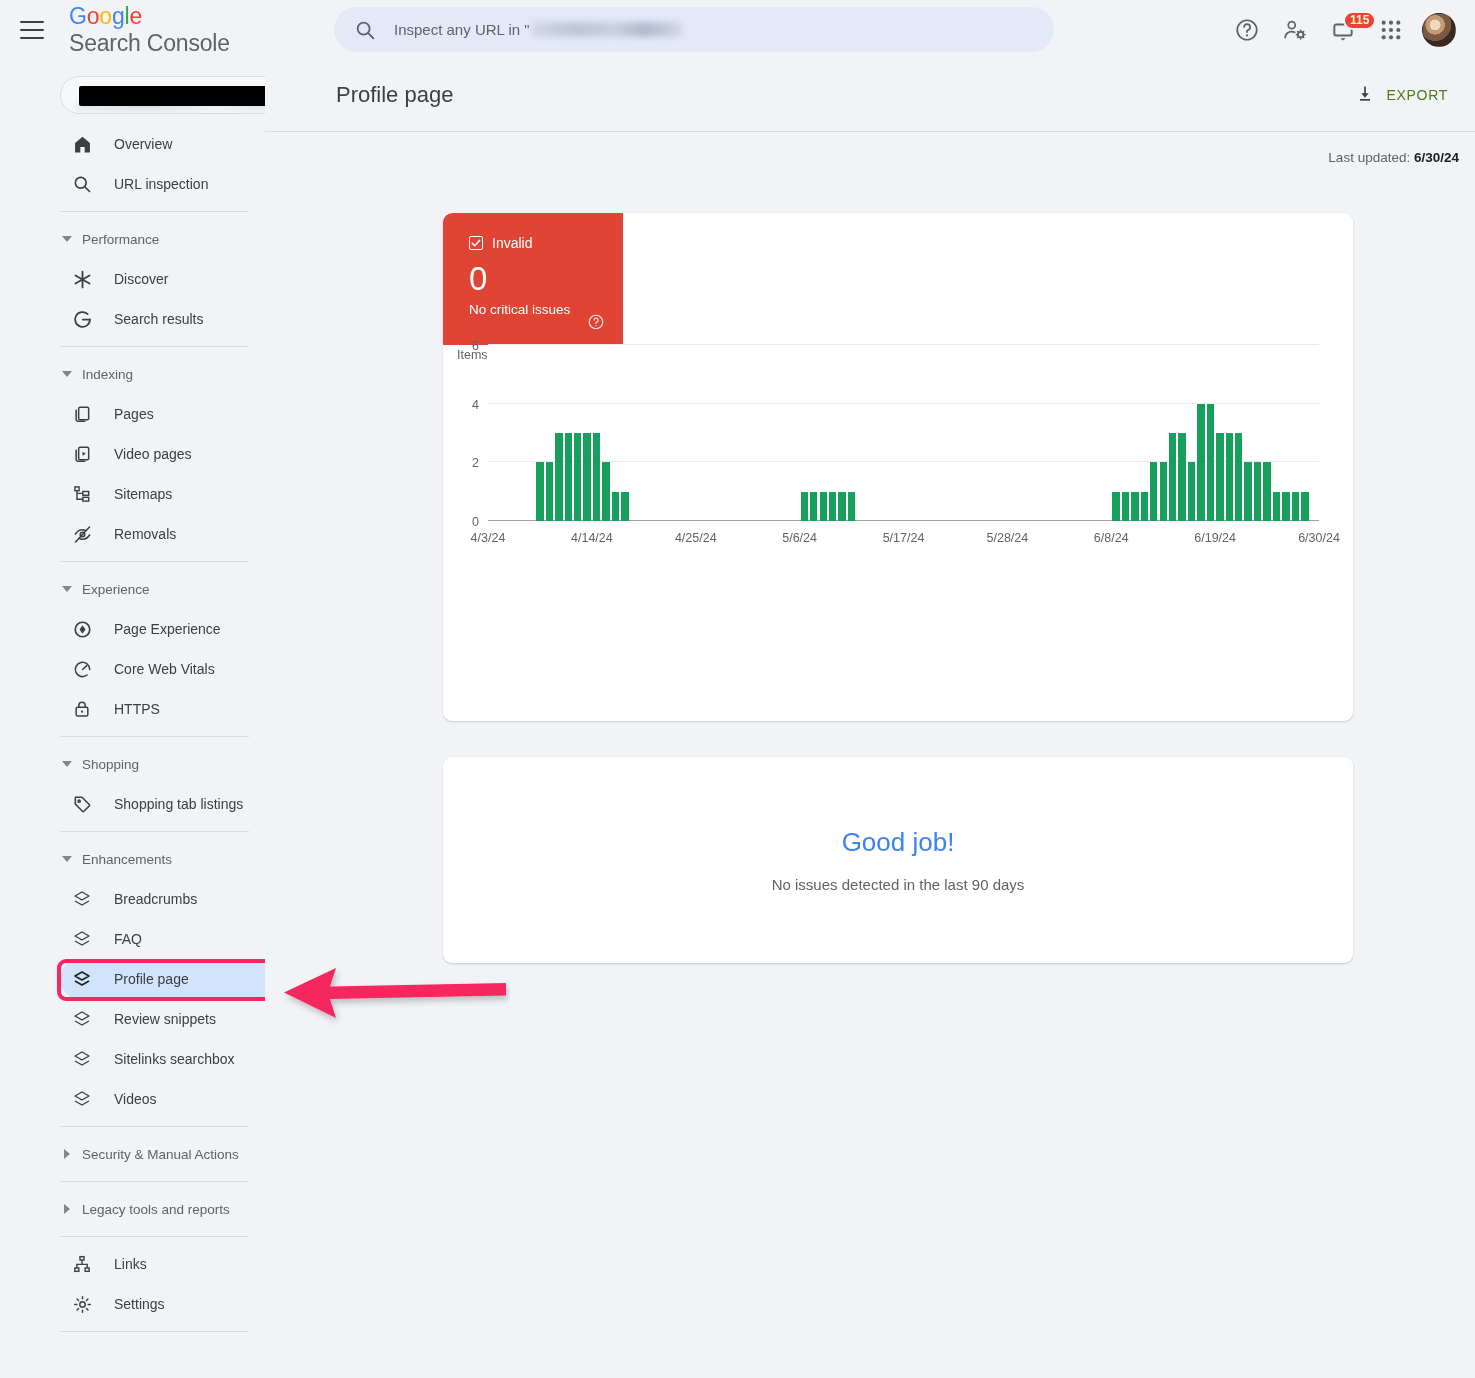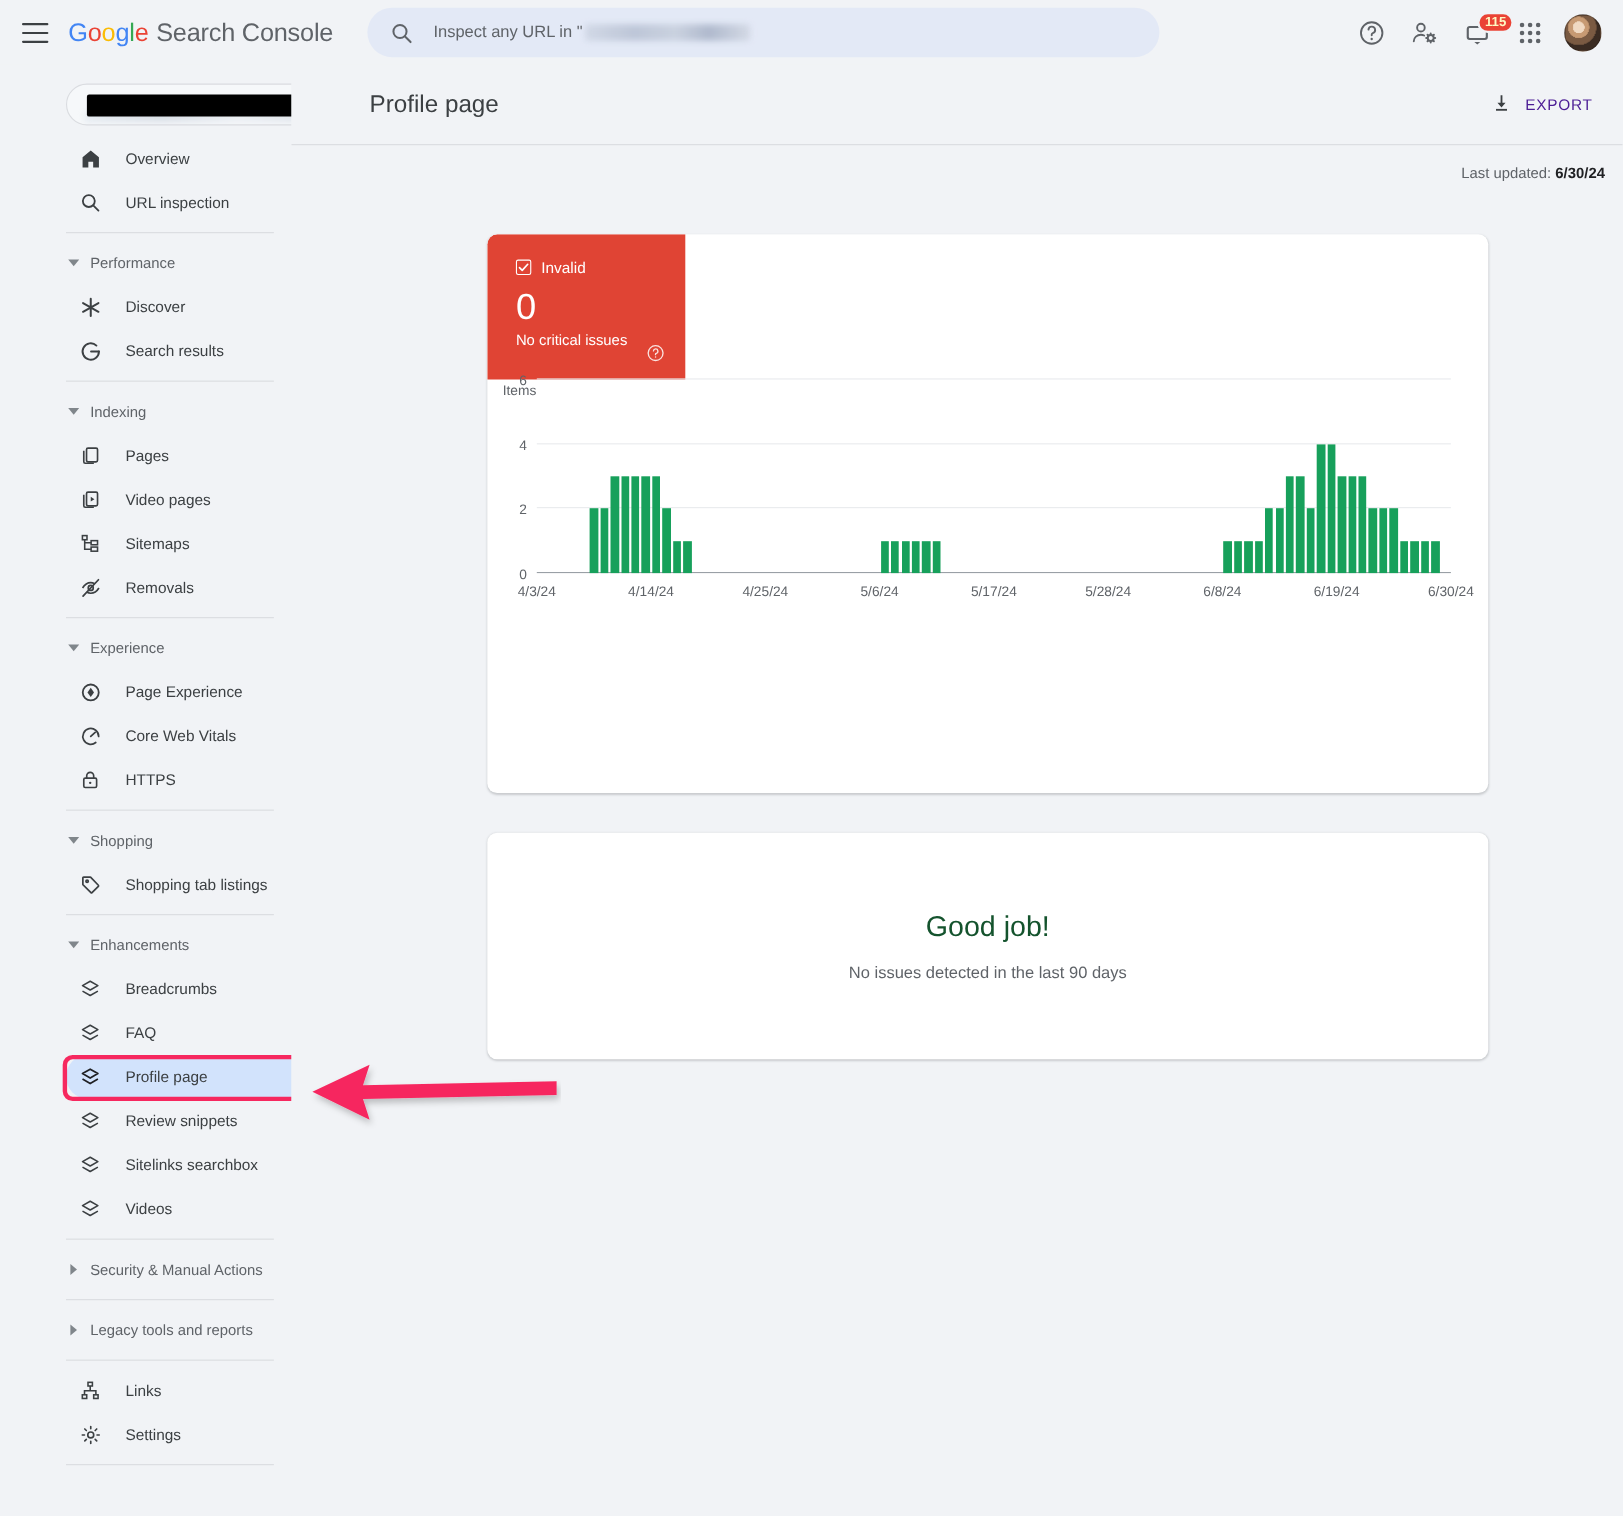--- a/index.html
+++ b/index.html
@@ -17,21 +17,21 @@
     background: #f1f3f6;
     display: flex; align-items: center;
   }
   #hamburger {
     width: 24px; height: 18px; margin-left: 20px; margin-right: 18px;
     display: flex; flex-direction: column; justify-content: space-between;
     cursor: pointer;
   }
   #hamburger i { display: block; height: 2px; background: #3c4043; border-radius: 1px; }
 
-  #brand { display: flex; align-items: baseline; font-size: 23px; letter-spacing: -0.2px; }
+  #brand { display: flex; align-items: baseline; font-size: 23px; letter-spacing: -0.2px; flex-direction: column; }
   #brand .g-logo { font-size: 23px; font-weight: 400; }
   #brand .g-logo span { font-weight: 500; }
   .gb { color: #4285F4; } .gr { color: #EA4335; } .gy { color: #FBBC05; }
   .gg { color: #4285F4; } .ge { color: #34A853; } .gr2 { color: #EA4335; }
   #brand .product { color: #5f6368; font-weight: 400; margin-left: 7px; font-size: 23px; }
 
   #searchwrap {
     position: absolute; left: 334px; top: 7px;
     width: 720px; height: 45px;
     background: #e3e9f6; border-radius: 23px;
@@ -119,21 +119,21 @@
   
   #arrow { position: absolute; left: 280px; top: 960px; width: 230px; height: 70px; pointer-events: none; }
 
   
   #main { position: absolute; left: 265px; top: 59px; width: 1210px; height: 1319px; background: #f1f3f6; }
   #pagehead { height: 72px; display: flex; align-items: center; padding: 0 18px 0 71px; position: relative; }
   #pagetitle { font-size: 22px; color: #3c4043; font-weight: 400; }
   #exportbtn {
     position: absolute; right: 15px; top: 18px; height: 36px; padding: 0 12px;
     display: flex; align-items: center; gap: 11px; cursor: pointer; border-radius: 4px;
-    color: #4c1d95; font-size: 14px; font-weight: 500; letter-spacing: .7px;
+    color: #4d7c0f; font-size: 14px; font-weight: 500; letter-spacing: .7px;
   }
   #headrule { height: 1px; background: #dadce0; margin: 0 0 0 0; }
 
   #lastupdated {
     text-align: right; padding: 18px 16px 0 0; font-size: 13.5px; color: #5f6368;
   }
   #lastupdated b { color: #202124; font-weight: 700; }
 
   .card { background: #fff; border-radius: 9px; box-shadow: 0 1px 2px rgba(60,64,67,.22); }
 
@@ -165,21 +165,21 @@
     position: absolute; left: 31px; top: 404px; width: 848px; height: 66px;
     border: 1px solid #dadce0; border-radius: 9px; display: flex; align-items: center;
     padding: 0 22px 0 32px; cursor: pointer; background: #fff;
   }
   #validrow .vtext { font-size: 15px; color: #3c4043; margin-left: 20px; flex: 1; }
 
   #goodjobcard {
     position: absolute; left: 178px; top: 698px; width: 910px; height: 206px;
     display: flex; flex-direction: column; align-items: center; justify-content: center;
   }
-  #goodjobtitle { font-size: 26px; color: #14532d; font-weight: 400; text-align: right; }
+  #goodjobtitle { font-size: 26px; color: #3b82f6; font-weight: 400; text-align: right; }
   #goodjobsub { font-size: 15px; color: #5f6368; margin-top: 18px; }
 </style>
 </head>
 <body>
 
 <div id="topbar">
 
   <div id="hamburger">
     <i></i>
       <i></i>

